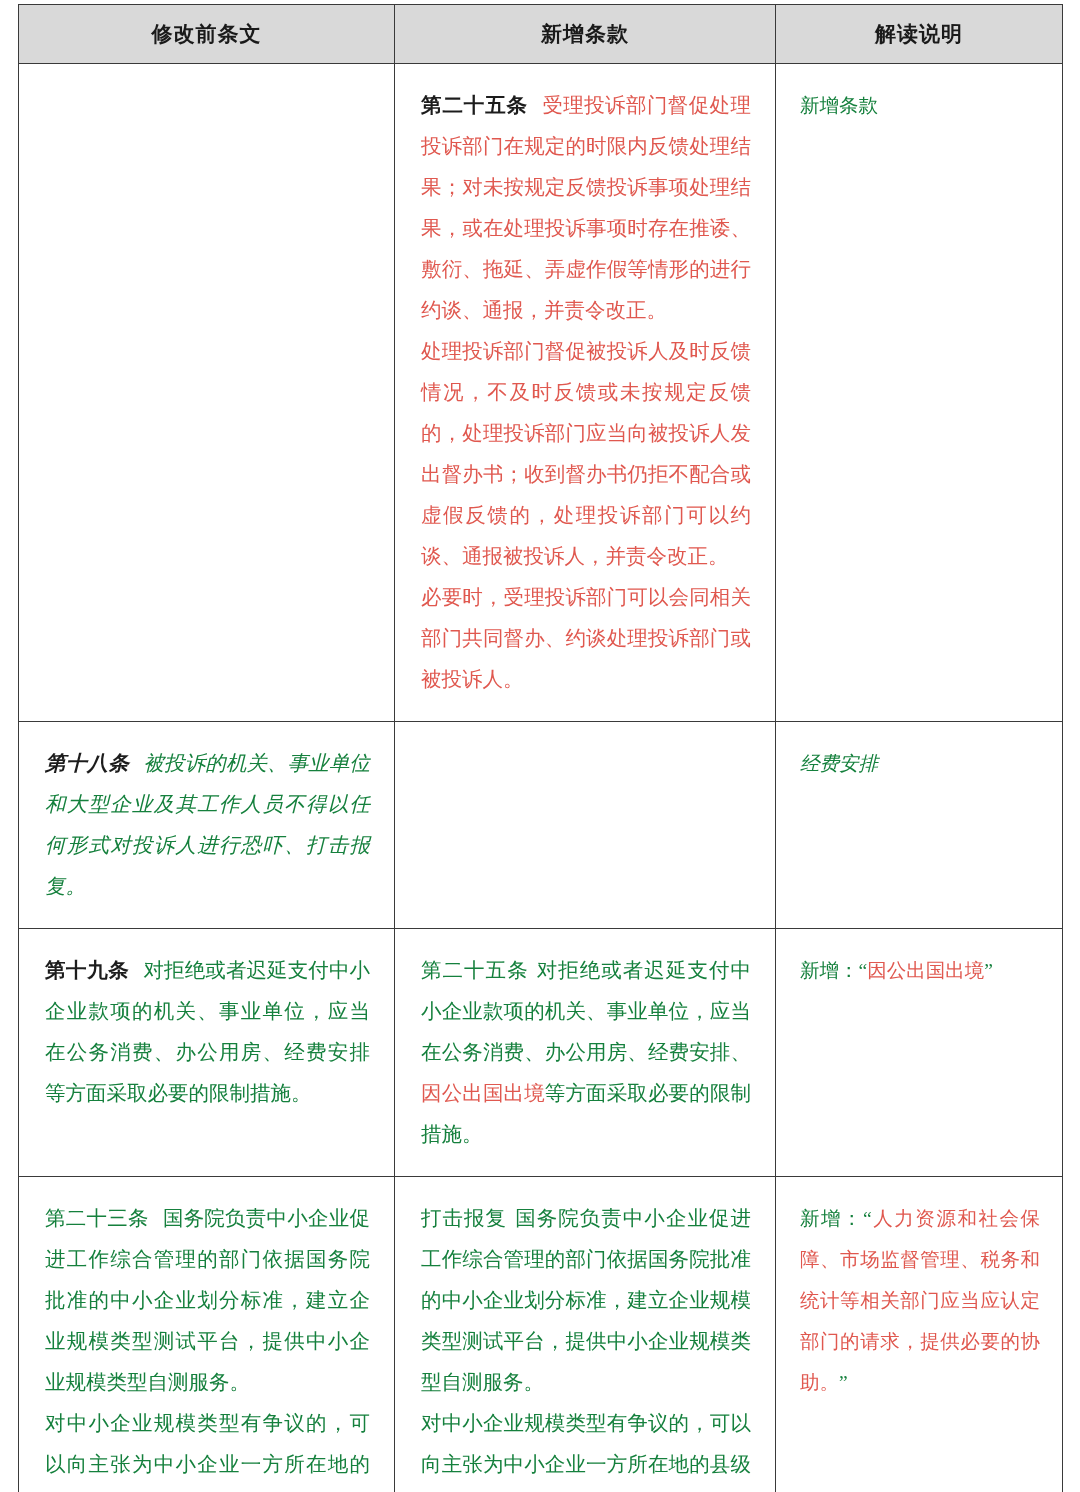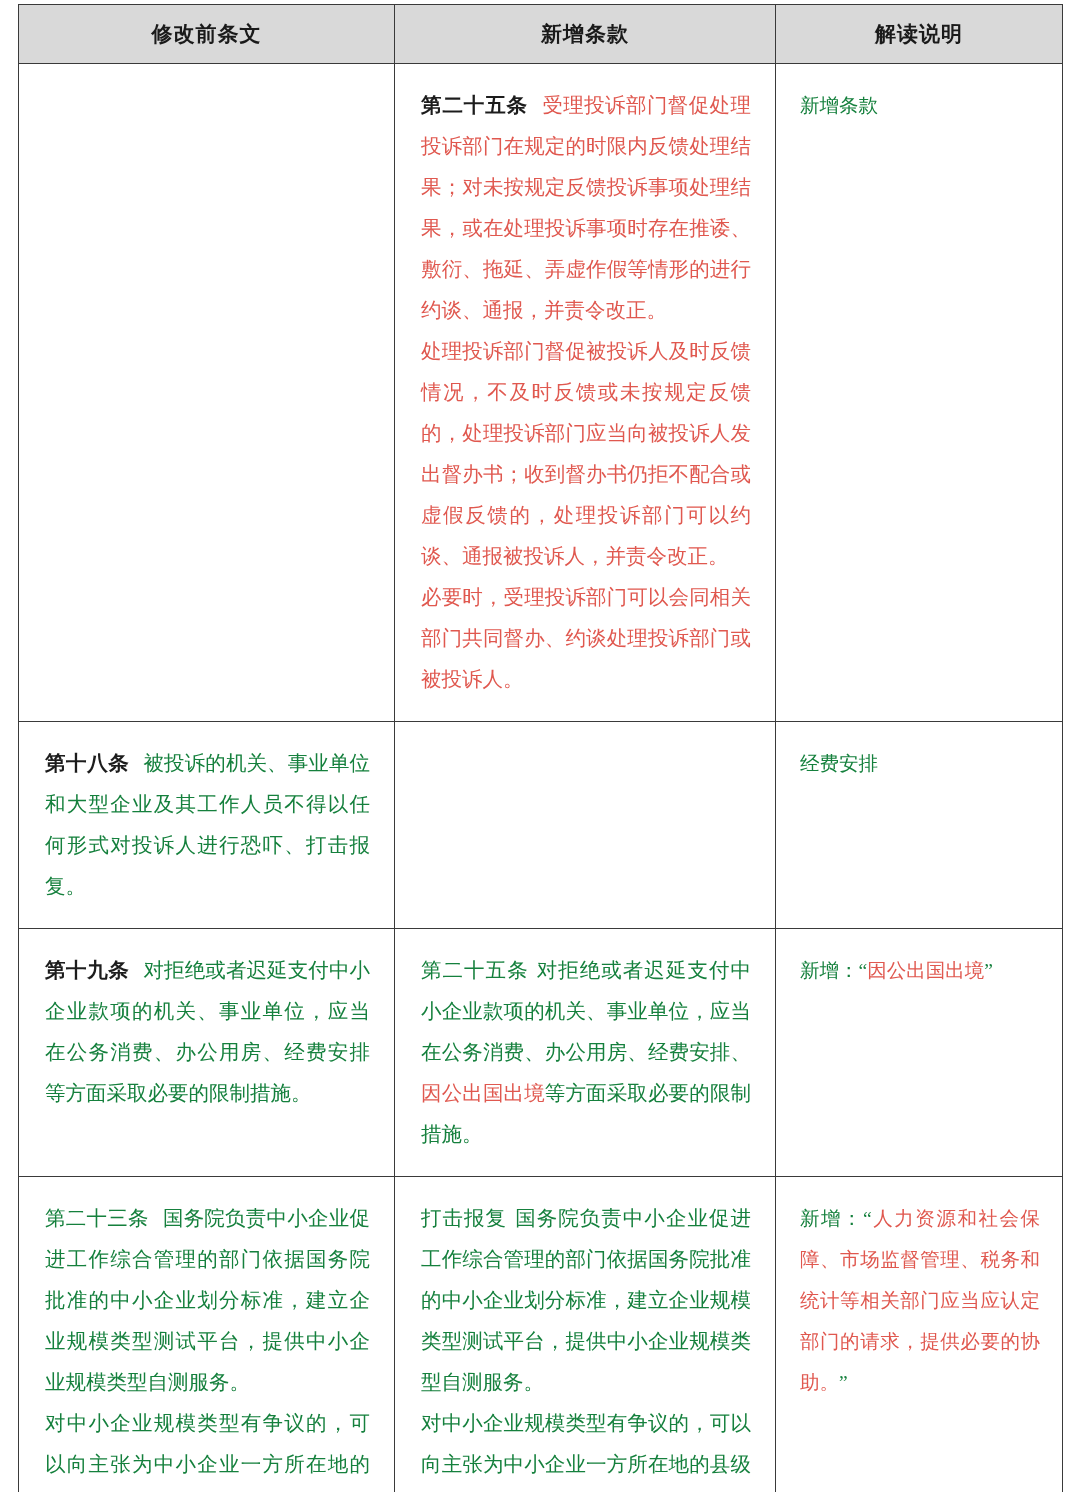--- a/index.html
+++ b/index.html
@@ -96,21 +96,21 @@
     line-height: 41px;
     padding: 9px 10px 9px 12px;
   }
 
   .empty-cell {
     min-height: 10px;
   }
 
   
   tr.r1 td { height: 608px; }
-  tr.r2 td { height: 168px; }
+  tr.r2 td { height: 168px; font-style: italic; }
   tr.r3 td { height: 205px; }
   tr.r4 td { height: 126px; }
   tr.r5 td { height: 325px; }
 </style>
 </head>
 <body>
 
 <div class="page">
 
   <table class="cmp">

